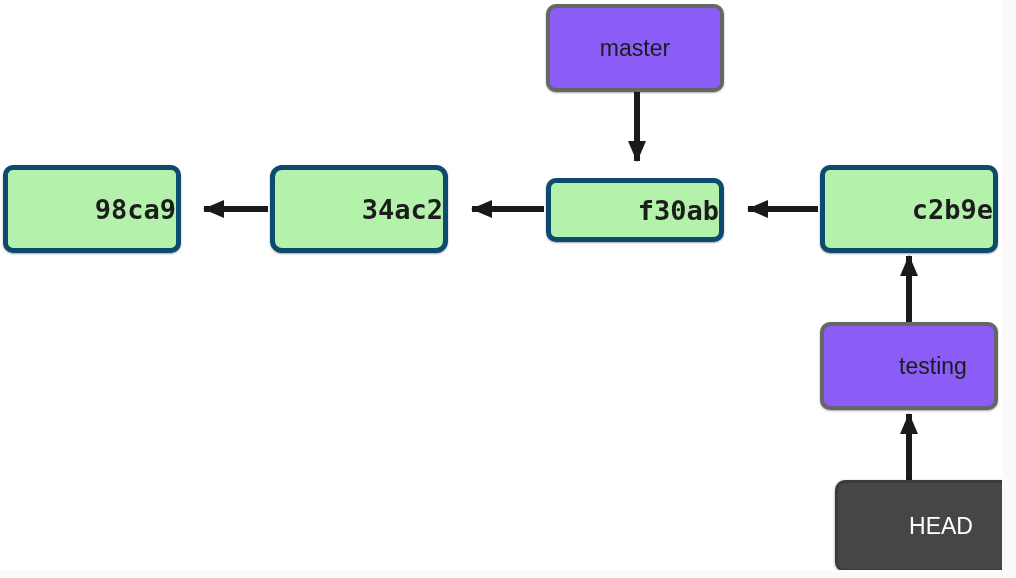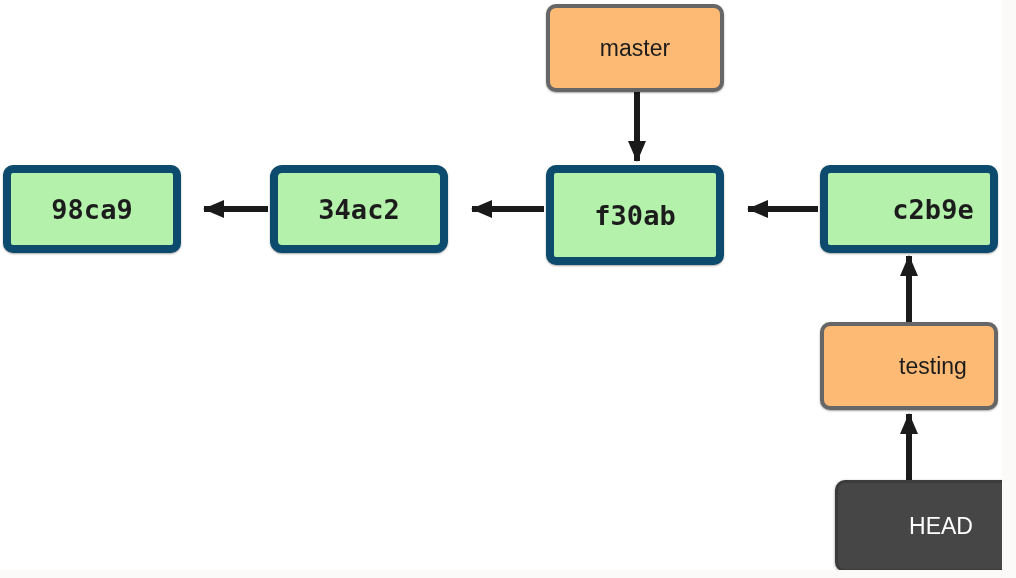--- a/index.html
+++ b/index.html
@@ -39,30 +39,31 @@
     display: flex;
     align-items: center;
     justify-content: center;
     border-radius: 10px;
     text-align: center;
     line-height: 1;
     user-select: none;
   }
   .node.commit {
     background: #b4f2ab;
-    border: 8px solid #0c4a6e;
+    border: 5px solid #0c4a6e;
     color: #1c1c1c;
     font-family: "DejaVu Sans Mono", "Liberation Mono", monospace;
     font-weight: bold;
     font-size: 27px;
     letter-spacing: 0px;
     box-shadow: 0 1px 2px rgba(0,0,0,0.35);
+    justify-content: flex-end;
   }
   .node.ref {
-    background: #fdba74;
+    background: #8b5cf6;
     border: 4px solid #666666;
     color: #1c1c1c;
     font-family: "Liberation Sans", sans-serif;
     font-size: 23px;
     box-shadow: 0 1px 2px rgba(0,0,0,0.35);
   }
   .node.head {
     background: #464646;
     border: 3px solid #3b3b3b;
     color: #ffffff;
@@ -121,21 +122,21 @@
   </svg>
 
   <div class="node commit" style="left:3px; top:165px; width:178px; height:88px;">
     <span>98ca9</span>
   </div>
 
   <div class="node commit" style="left:270px; top:165px; width:178px; height:88px;border-radius:12px;">
     <span>34ac2</span>
   </div>
 
-  <div class="node commit" style="left:546px; top:165px; width:178px; height:100px;">
+  <div class="node commit" style="left:546px; top:178px; width:178px; height:64px;">
     <span>f30ab</span>
   </div>
 
   <div class="node commit" style="left:820px; top:165px; width:178px; height:88px;padding-left:48px;">
     <span>c2b9e</span>
   </div>
 
   <div class="node ref" style="left:546px; top:4px; width:178px; height:88px;">
     <span>master</span>
   </div>

